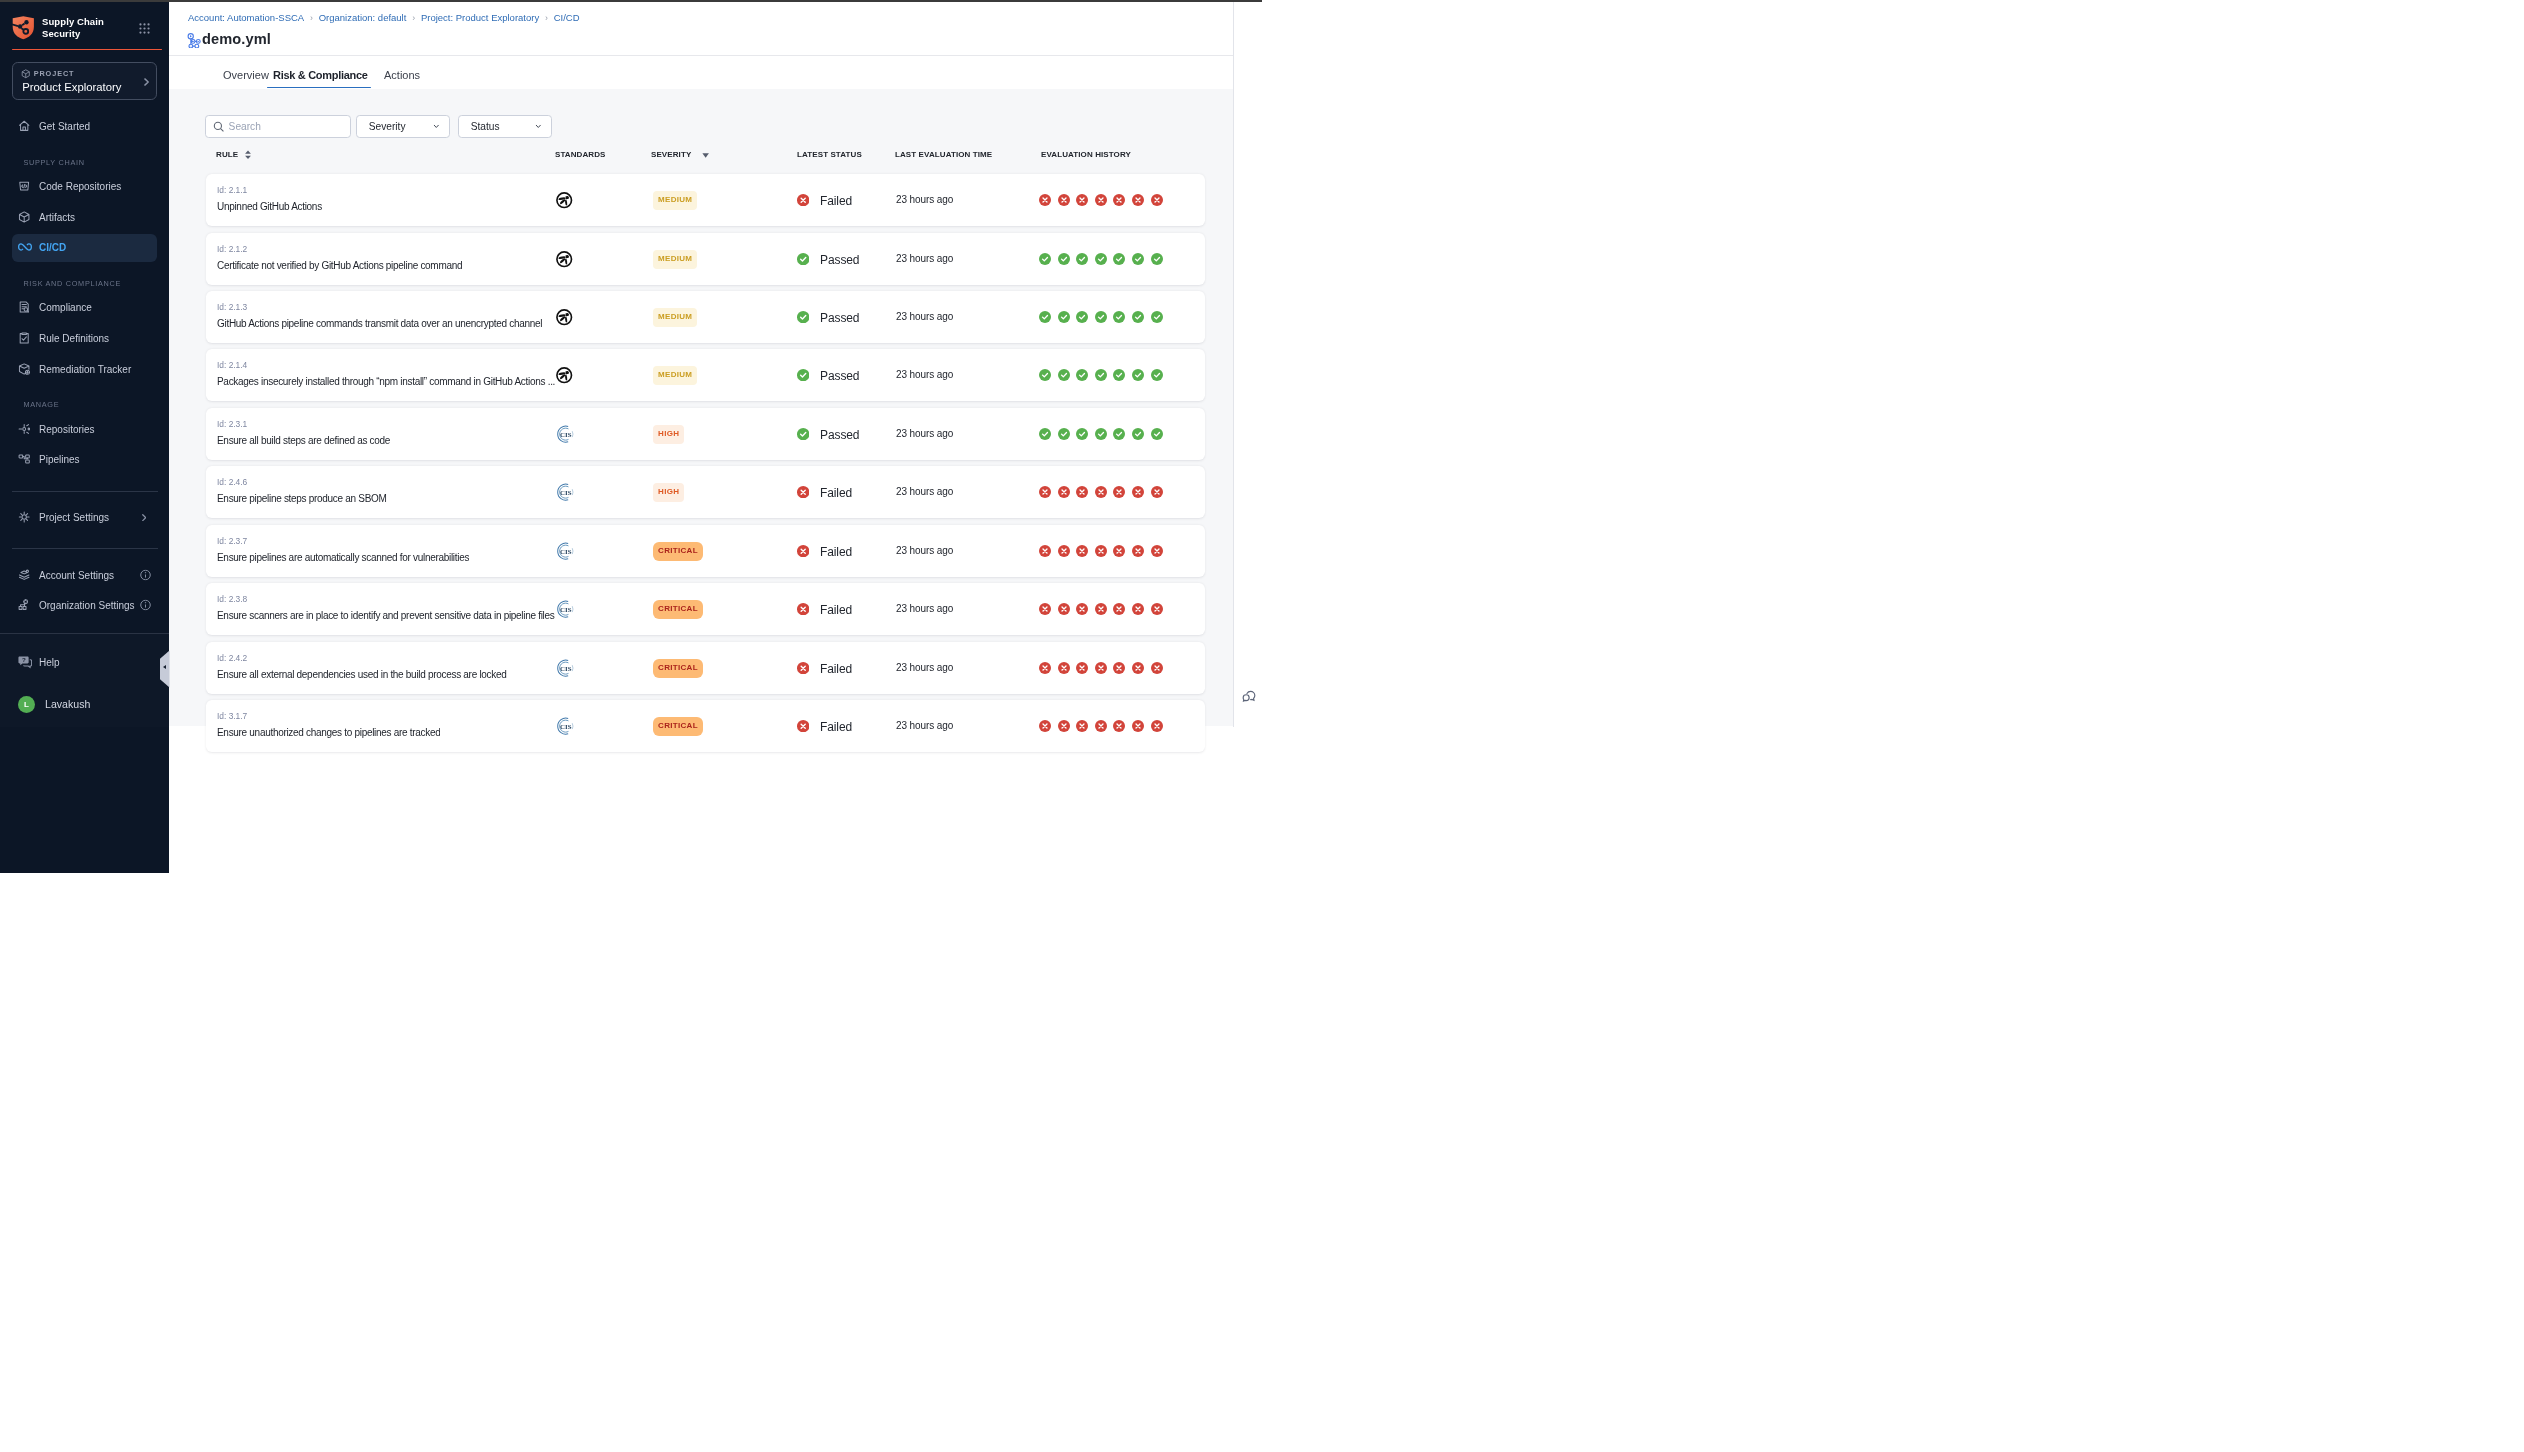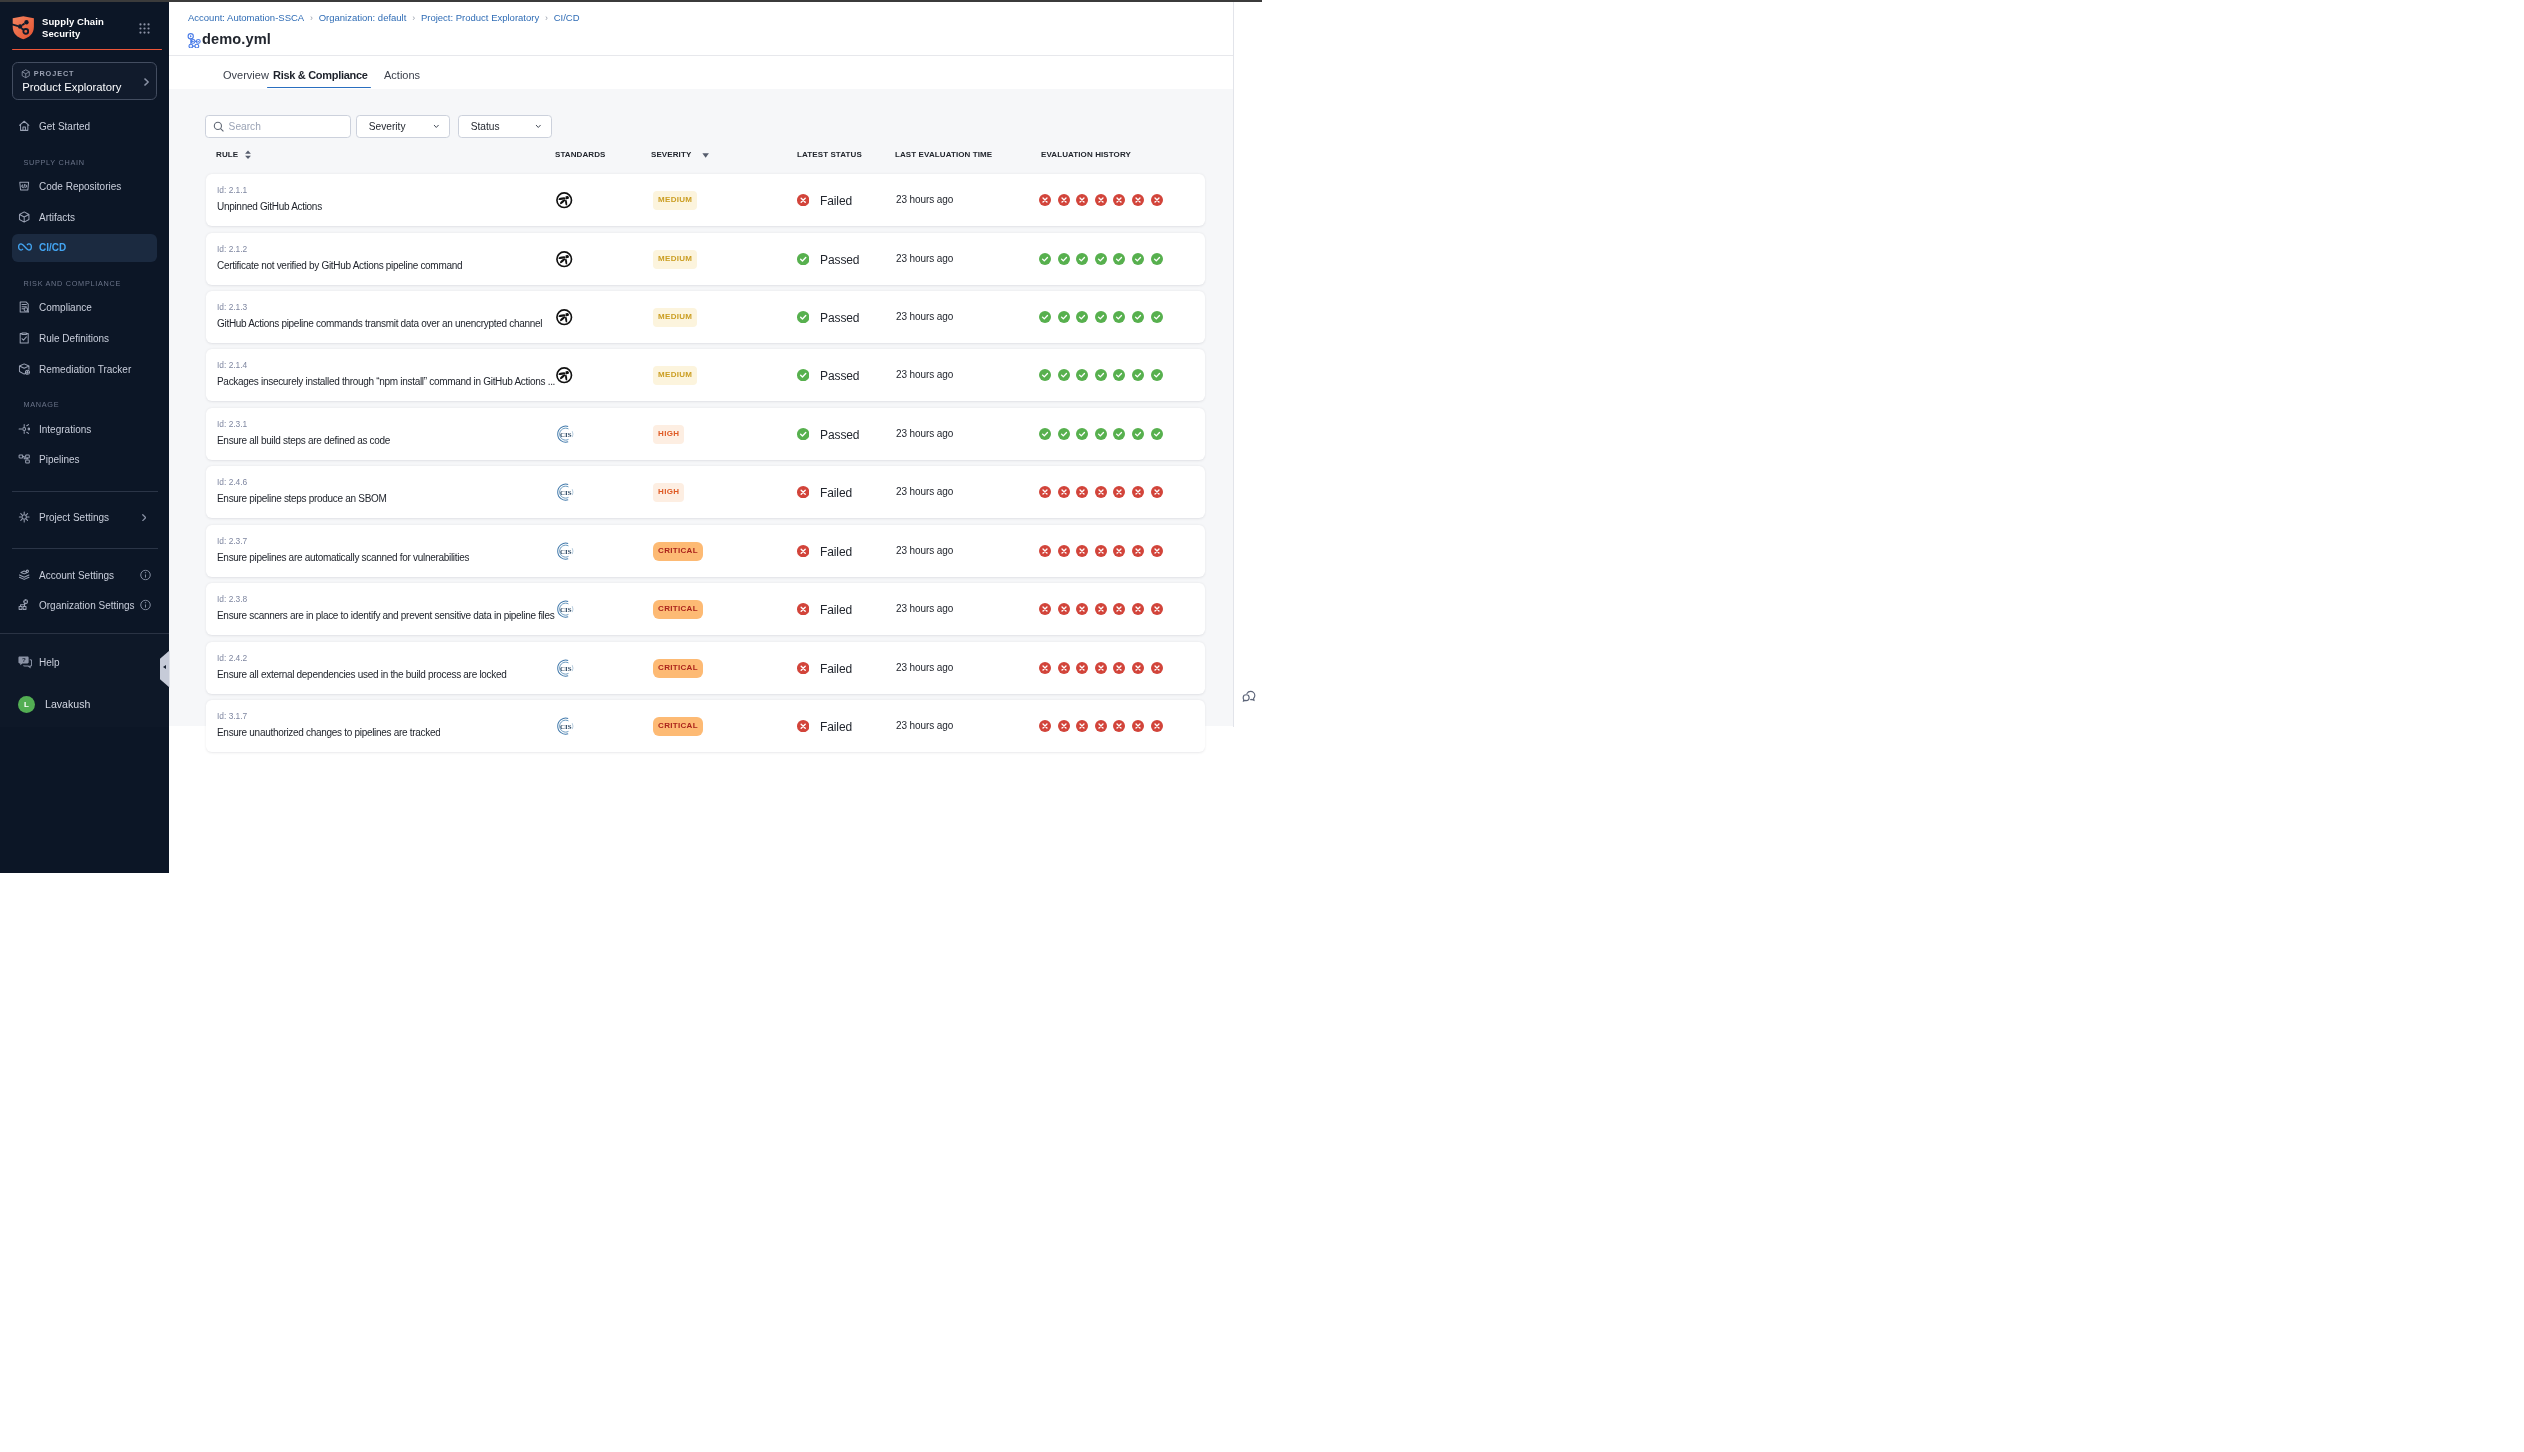--- a/index.html
+++ b/index.html
@@ -162,21 +162,21 @@
       </svg>
     <span class="lb">Remediation Tracker</span>
   </div>
   <div class="seclabel" style="top:398px">MANAGE</div>
   <div class="navitem" style="top:419px">
     <svg class="ic sic" viewBox="0 0 17 17">
         <path d="M8.5 5 V2.5 M8.5 12 V14.5 M5 8.5 H1.5 M12 4 L14.5 2.5 M12 13 L14.5 14.5"></path>
         <circle cx="8.5" cy="8.5" r="2"></circle>
         <circle cx="15" cy="8.5" r="1.2"></circle>
       </svg>
-    <span class="lb">Integrations</span>
+    <span class="lb">Repositories</span>
   </div>
   <div class="navitem" style="top:449px">
     <svg class="ic sic" viewBox="0 0 17 17">
         <rect x="1.5" y="3" width="5" height="4" rx="1"></rect>
         <rect x="10.5" y="3" width="5" height="4" rx="1"></rect>
         <rect x="10.5" y="10" width="5" height="4" rx="1"></rect>
         <path d="M6.5 5 H8.5 M13 7 V8 M13 8 H8.5 V5"></path>
       </svg>
     <span class="lb">Pipelines</span>
   </div>

